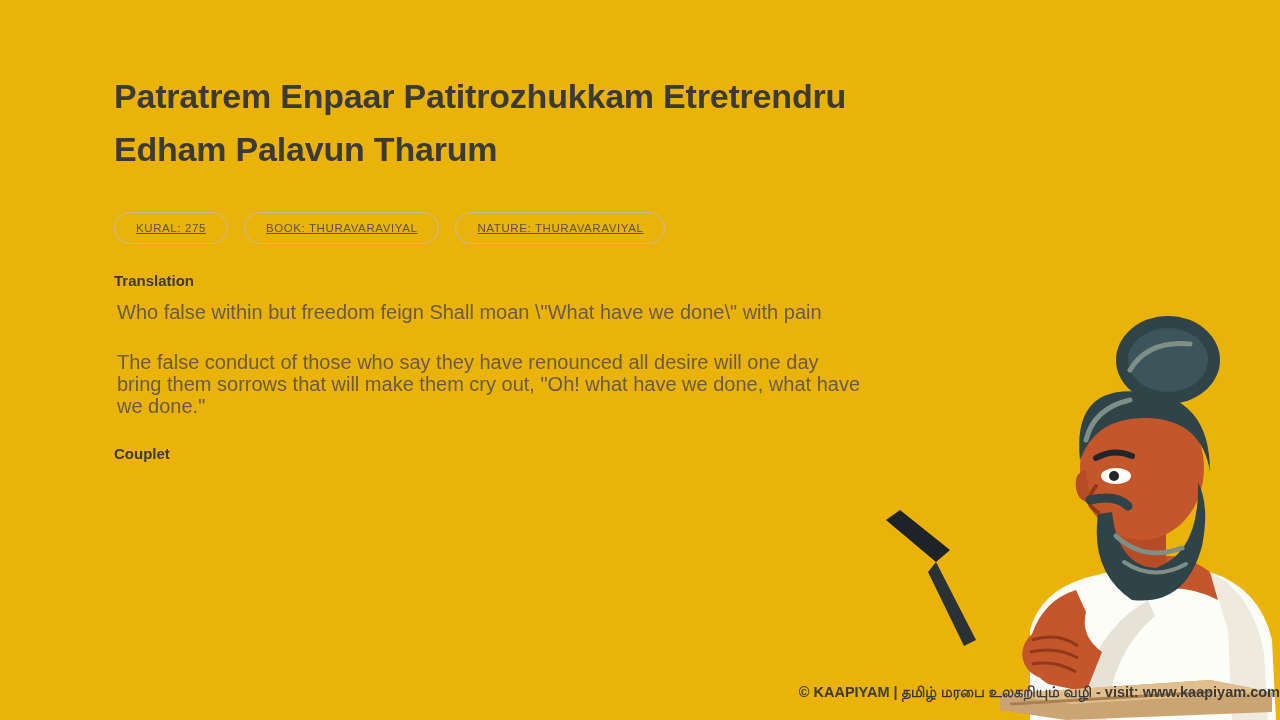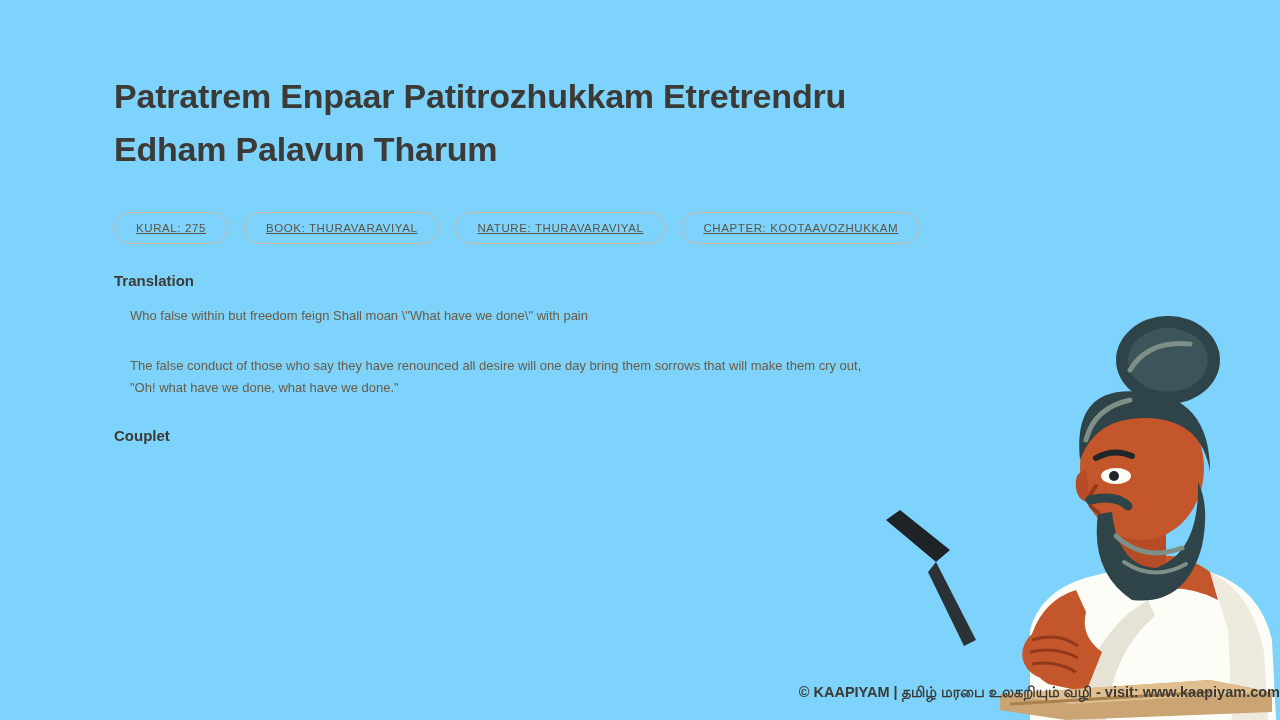--- a/index.html
+++ b/index.html
@@ -10,21 +10,21 @@
     width: 1280px;
     height: 720px;
     overflow: hidden;
     background: #f0e4d7;
     font-family: "Liberation Sans", sans-serif;
     position: relative;
   }
   .page {
     position: absolute;
     inset: 0;
-    background: #7dd3fc;
+    background: #eab308;
   }
   .content {
     position: absolute;
     left: 114px;
     top: 70px;
     width: 800px;
   }
   .title {
     font-size: 34px;
     line-height: 53px;
@@ -53,24 +53,24 @@
   .section {
     margin-top: 28px;
   }
   .section-heading {
     font-size: 15px;
     font-weight: bold;
     color: #3b3a36;
     margin: 0 0 12px 0;
   }
   .section-body {
-    font-size: 13px;
+    font-size: 20px;
     line-height: 22px;
     color: #6b5b45;
-    margin: 16px;
+    margin: 3px;
     max-width: 745px;
   }
   .footer {
     position: absolute;
     left: 0;
     right: 0;
     bottom: 18px;
     text-align: right;
     font-size: 14.5px;
     font-weight: bold;
@@ -91,21 +91,20 @@
 <div class="page">
 
   <div class="content">
 
     <h1 class="title">Patratrem Enpaar Patitrozhukkam Etretrendru Edham Palavun Tharum</h1>
 
     <div class="tags">
       <span class="tag">KURAL: 275</span>
       <span class="tag">BOOK: THURAVARAVIYAL</span>
       <span class="tag">NATURE: THURAVARAVIYAL</span>
-      <span class="tag">CHAPTER: KOOTAAVOZHUKKAM</span>
     </div>
 
     <div class="section">
       <h2 class="section-heading">Translation</h2>
       <p class="section-body">Who false within but freedom feign Shall moan \"What have we done\" with pain</p>
     </div>
 
     <div class="section">
       <p class="section-body">The false conduct of those who say they have renounced all desire will one day bring them sorrows that will make them cry out, "Oh! what have we done, what have we done."</p>
     </div>

